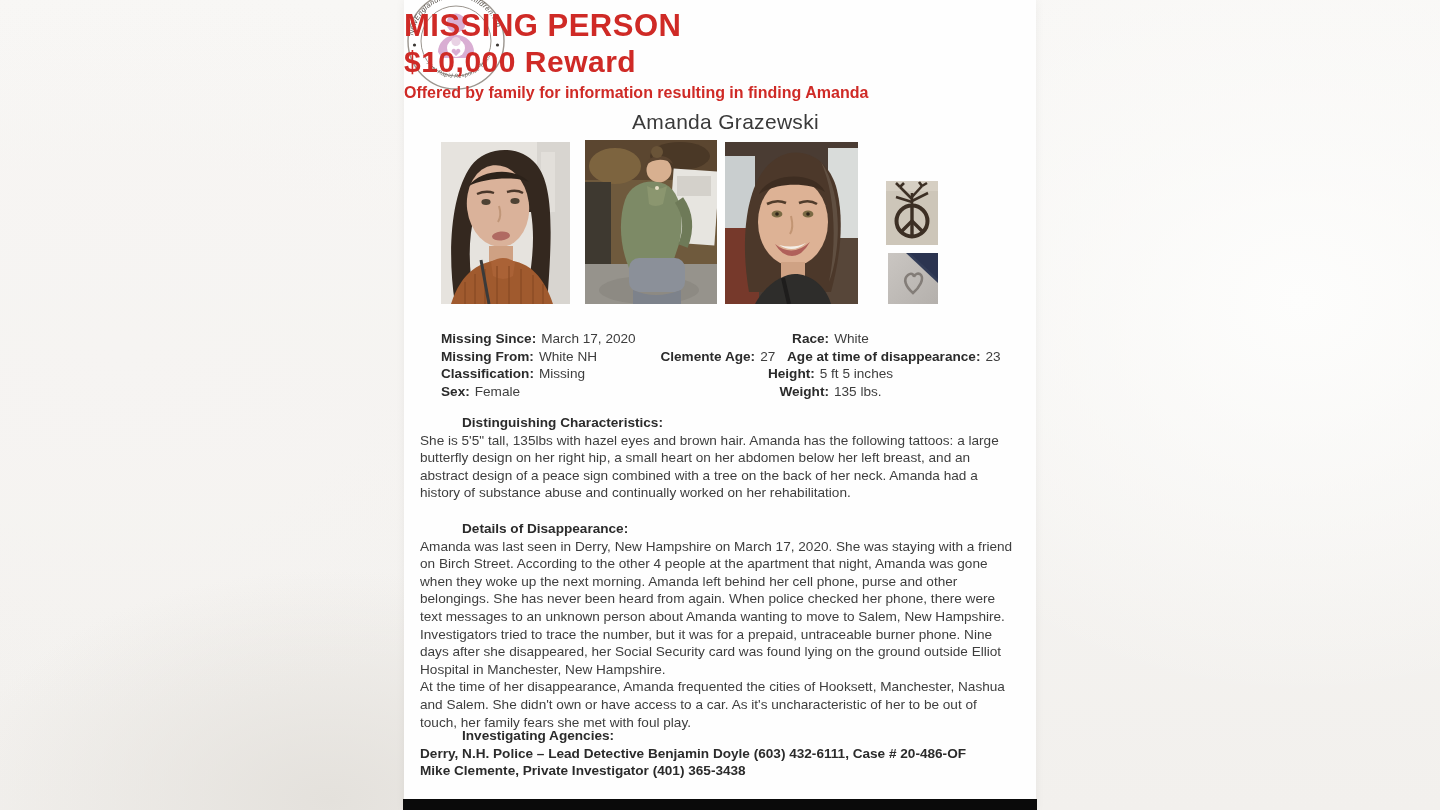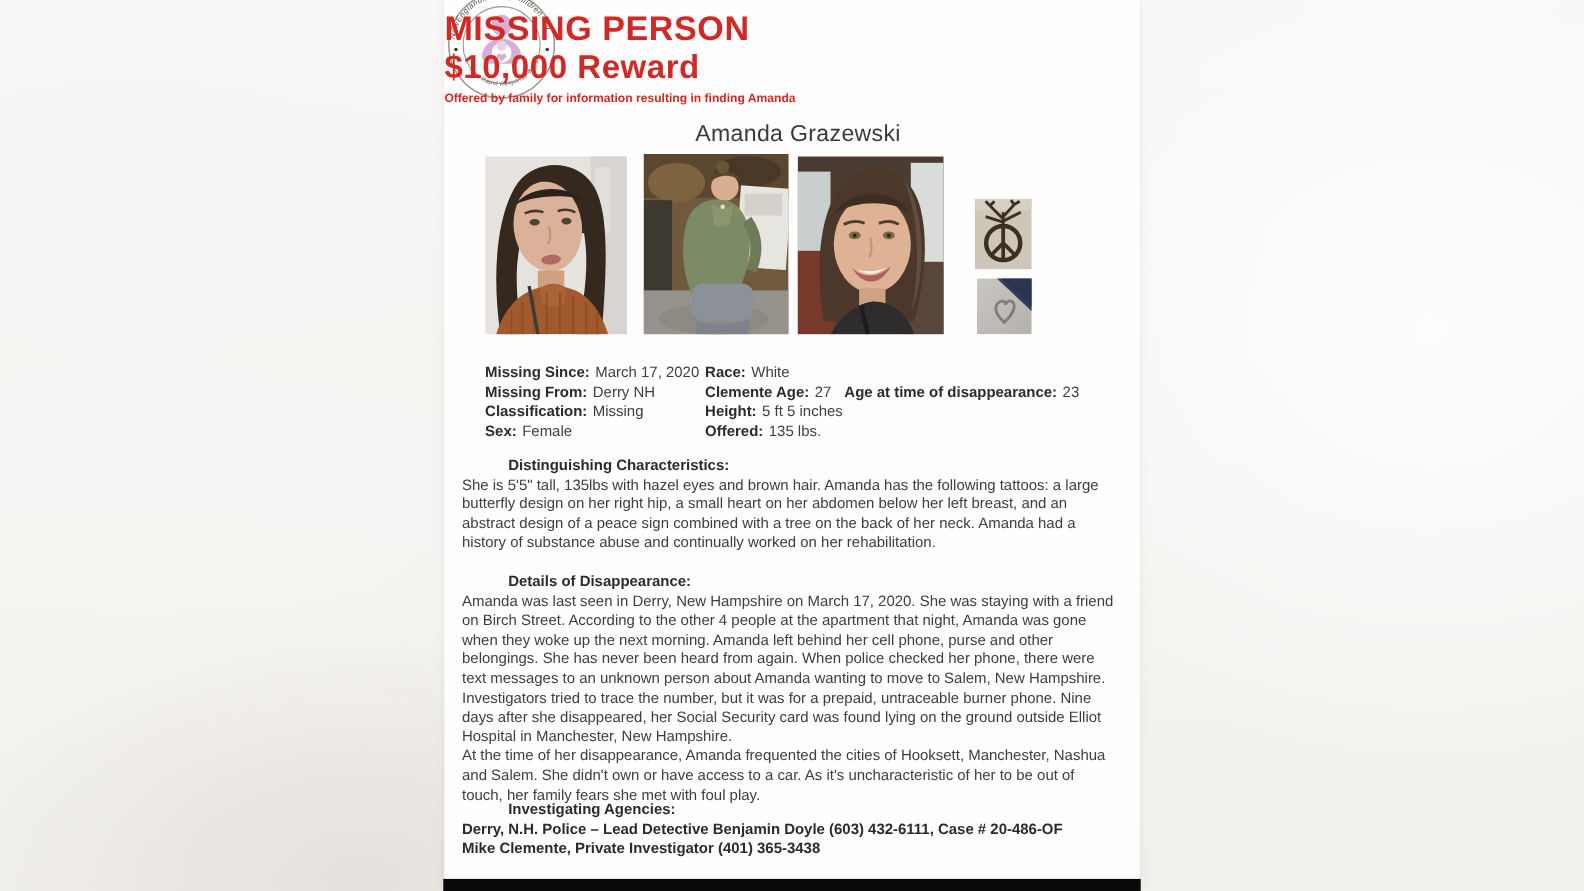--- a/index.html
+++ b/index.html
@@ -16,37 +16,37 @@
     position:absolute;left:404px;top:0;width:632px;height:810px;
     background:#fefefe;
     box-shadow:0 0 10px rgba(0,0,0,0.05);
   }
   
   .logo{position:absolute;top:-10px;left:1px;width:102px;height:102px;}
   
   .hdr{position:absolute;top:8px;left:0;width:100%;}
   .hdr .title{font-size:31px;font-weight:800;letter-spacing:0.5px;line-height:36px;margin:0;}
   .hdr .reward{font-size:30px;font-weight:800;letter-spacing:0.5px;line-height:36px;margin:0;}
-  .hdr .note{font-size:11px;font-weight:700;margin-top:4px;}
+  .hdr .note{font-size:16px;font-weight:700;margin-top:4px;}
   .name{position:absolute;top:110px;left:0;width:595px;text-align:center;
         font-size:21px;font-weight:500;color:#3a3a3a;letter-spacing:0.3px;padding-left:24px;}
   
   .photos{position:absolute;top:141px;left:0;width:632px;height:164px;}
   .ph{position:absolute;overflow:hidden;}
   .ph svg{display:block;}
   .p1{left:37px;top:1px;width:129px;height:162px;}
   .p2{left:181px;top:-1px;width:132px;height:164px;}
   .p3{left:321px;top:1px;width:133px;height:162px;}
   .t1{left:482px;top:40px;width:52px;height:64px;}
   .t2{left:484px;top:112px;width:50px;height:51px;}
   
   .facts{position:absolute;top:330px;left:16px;width:600px;font-size:13.6px;color:#3e3e3e;}
   .fcol{position:absolute;top:0;}
   .fleft{left:0;width:196px;}
-  .fright{left:200px;width:400px;}
+  .fright{left:200px;width:400px;text-align:center;}
   .frow{line-height:17.6px;white-space:nowrap;margin-left:21px;}
   .fl{font-weight:700;color:#2b2b2b;margin-right:5px;}
   .pair{margin-right:8px;}
   .pair:last-child{margin-right:0;}
   
   .section{position:absolute;left:16px;width:596px;color:#3e3e3e;}
   .s1{top:414px;}
   .s2{top:520px;}
   .s3{top:727px;}
   .shead{font-size:13.6px;font-weight:700;color:#2b2b2b;line-height:17.6px;margin:0 0 0 0;padding-left:42px;}
@@ -209,32 +209,32 @@
         <path d="M 18,0 L 50,0 L 50,30 Z" fill="#333d58"></path>
         <path d="M 22,0 L 50,0 L 50,26 Z" fill="#2a3350" opacity="0.9"></path>
         <path d="M 25,40 C 17,33 15,26 20,22 C 23,19.5 26,21 26,24 C 27,20.5 31,19.5 33,22 C 36,26 32,34 25,40 Z" fill="none" stroke="#837d78" stroke-width="2.6"></path>
       </svg>
     </div>
   </div>
 
   <div class="facts">
     <div class="fcol fleft">
       <div class="frow"><span class="fl">Missing Since:</span><span>March 17, 2020</span></div>
-      <div class="frow"><span class="fl">Missing From:</span><span>Derry NH</span></div>
+      <div class="frow"><span class="fl">Missing From:</span><span>White NH</span></div>
       <div class="frow"><span class="fl">Classification:</span><span>Missing</span></div>
       <div class="frow"><span class="fl">Sex:</span><span>Female</span></div>
     </div>
     <div class="fcol fright">
       <div class="frow"><span class="pair"><span class="fl">Race:</span><span>White</span></span></div>
       <div class="frow">
         <span class="pair"><span class="fl">Clemente Age:</span><span>27</span></span>
         <span class="pair"><span class="fl">Age at time of disappearance:</span><span>23</span></span>
       </div>
       <div class="frow"><span class="pair"><span class="fl">Height:</span><span>5 ft 5 inches</span></span></div>
-      <div class="frow"><span class="pair"><span class="fl">Offered:</span><span>135 lbs.</span></span></div>
+      <div class="frow"><span class="pair"><span class="fl">Weight:</span><span>135 lbs.</span></span></div>
     </div>
   </div>
 
   <div class="section s1">
     <div class="shead">Distinguishing Characteristics:</div>
     <p class="sbody">She is 5'5" tall, 135lbs with hazel eyes and brown hair. Amanda has the following tattoos: a large butterfly design on her right hip, a small heart on her abdomen below her left breast, and an abstract design of a peace sign combined with a tree on the back of her neck. Amanda had a history of substance abuse and continually worked on her rehabilitation.</p>
   </div>
 
   <div class="section s2">
     <div class="shead">Details of Disappearance:</div>

